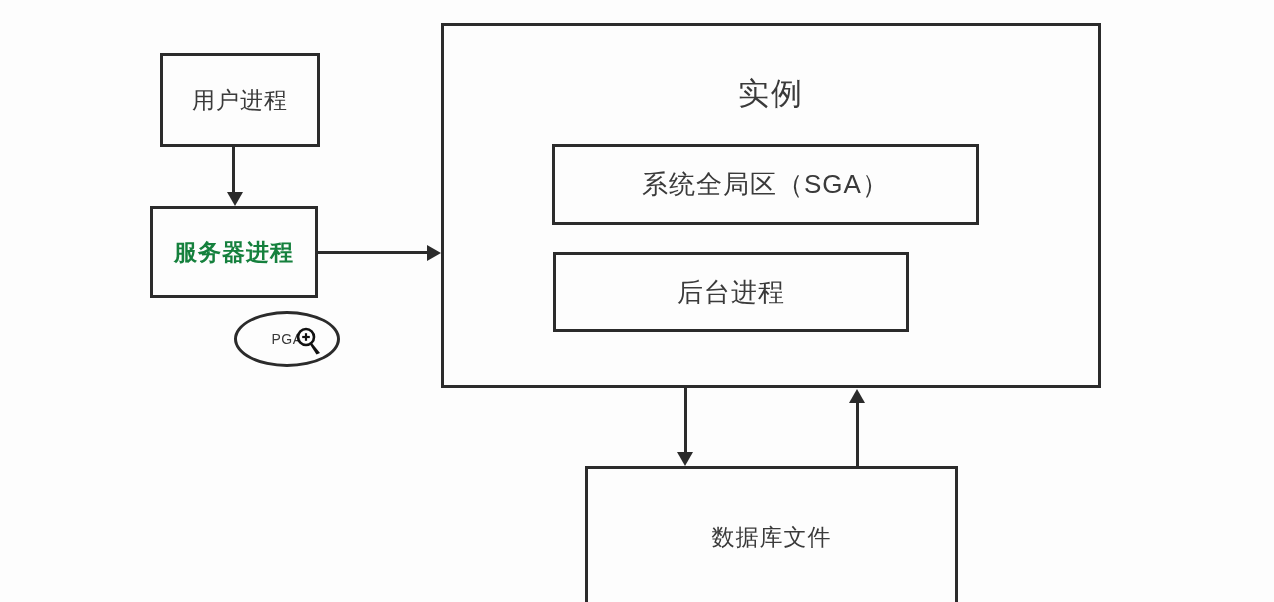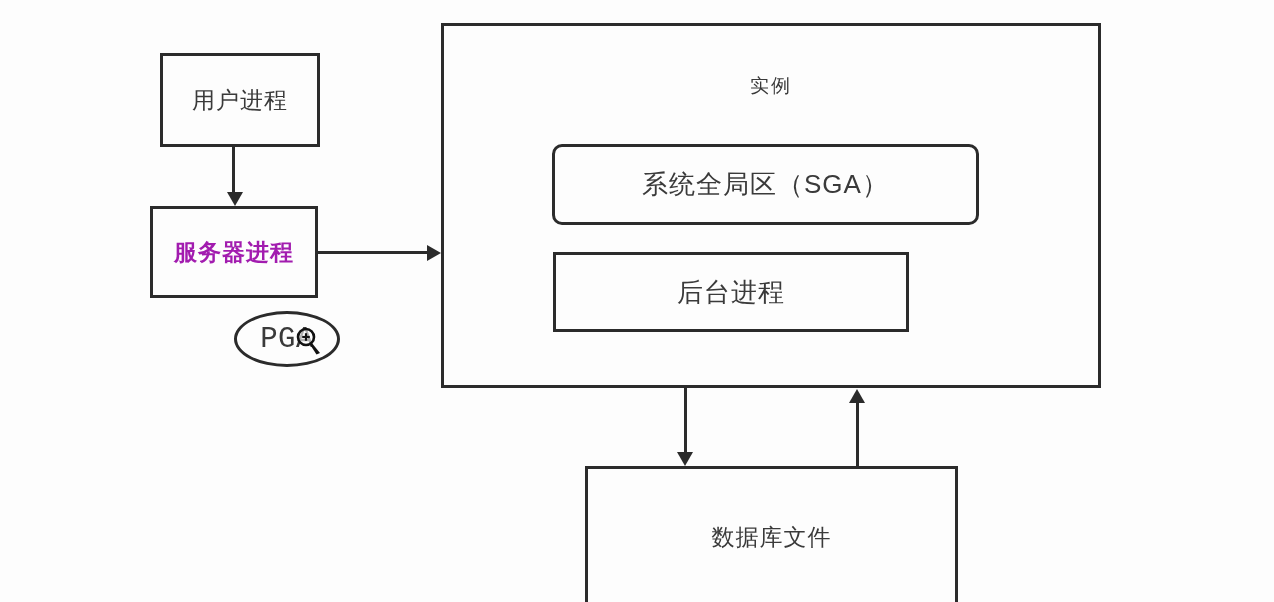--- a/index.html
+++ b/index.html
@@ -21,28 +21,28 @@
     border: 3px solid #2b2b2b;
     background: #fdfdfd;
     box-sizing: border-box;
     display: flex;
     align-items: center;
     justify-content: center;
     color: #3a3a3a;
     letter-spacing: 1px;
   }
   .box-user        { left: 160px; top: 53px;  width: 160px; height: 94px;  font-size: 23px; }
-  .box-server      { left: 150px; top: 206px; width: 168px; height: 92px;  font-size: 23px; font-weight: 700; color:#a21caf; }
-  .ellipse-pga     { left: 234px; top: 311px; width: 106px; height: 56px;  font-size: 29px; border-radius: 50%; letter-spacing: 0.5px; font-family: Liberation Mono, monospace; }
+  .box-server      { left: 150px; top: 206px; width: 168px; height: 92px;  font-size: 23px; font-weight: 700; color:#15803d; }
+  .ellipse-pga     { left: 234px; top: 311px; width: 106px; height: 56px;  font-size: 14px; border-radius: 50%; letter-spacing: 0.5px; }
   .box-instance    { left: 441px; top: 23px;  width: 660px; height: 365px; display: block; }
   .instance-title  {
     position: absolute; left: 0; top: 47px; width: 100%;
-    text-align: center; font-size: 19px; color: #3a3a3a; letter-spacing: 2px;
+    text-align: center; font-size: 31px; color: #3a3a3a; letter-spacing: 2px;
   }
-  .box-sga         { left: 552px; top: 144px; width: 427px; height: 81px; font-size: 26px; border-radius: 10px; }
+  .box-sga         { left: 552px; top: 144px; width: 427px; height: 81px; font-size: 26px; }
   .box-bgproc      { left: 553px; top: 252px; width: 356px; height: 80px; font-size: 26px; }
   .box-dbfiles     { left: 585px; top: 466px; width: 373px; height: 143px; font-size: 23px; }
 
   
   .aline { position: absolute; background: #2b2b2b; }
   .ahead { position: absolute; width: 0; height: 0; }
   .ahead.down  { border-left: 8px solid transparent; border-right: 8px solid transparent; border-top: 14px solid #2b2b2b; }
   .ahead.up    { border-left: 8px solid transparent; border-right: 8px solid transparent; border-bottom: 14px solid #2b2b2b; }
   .ahead.right { border-top: 8px solid transparent; border-bottom: 8px solid transparent; border-left: 14px solid #2b2b2b; }
 

